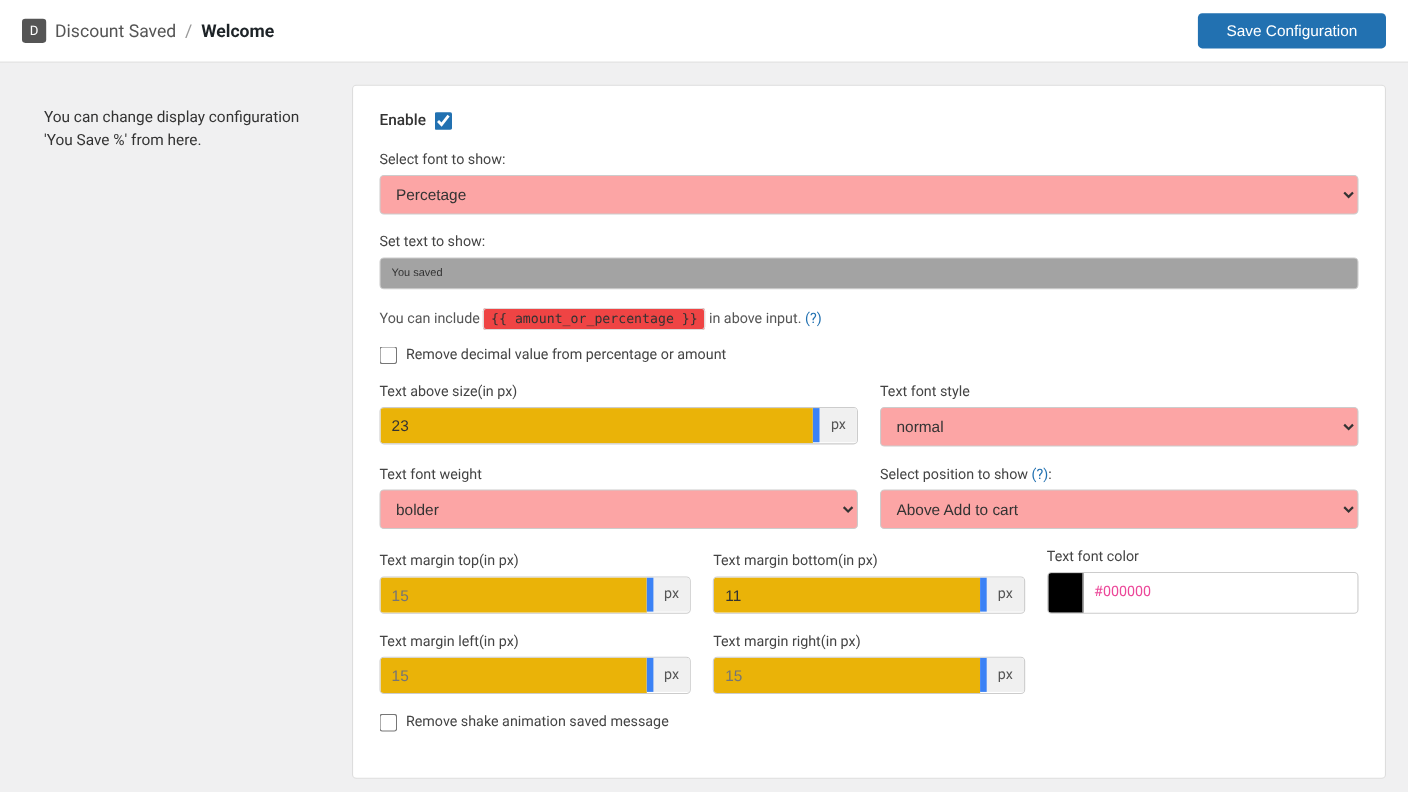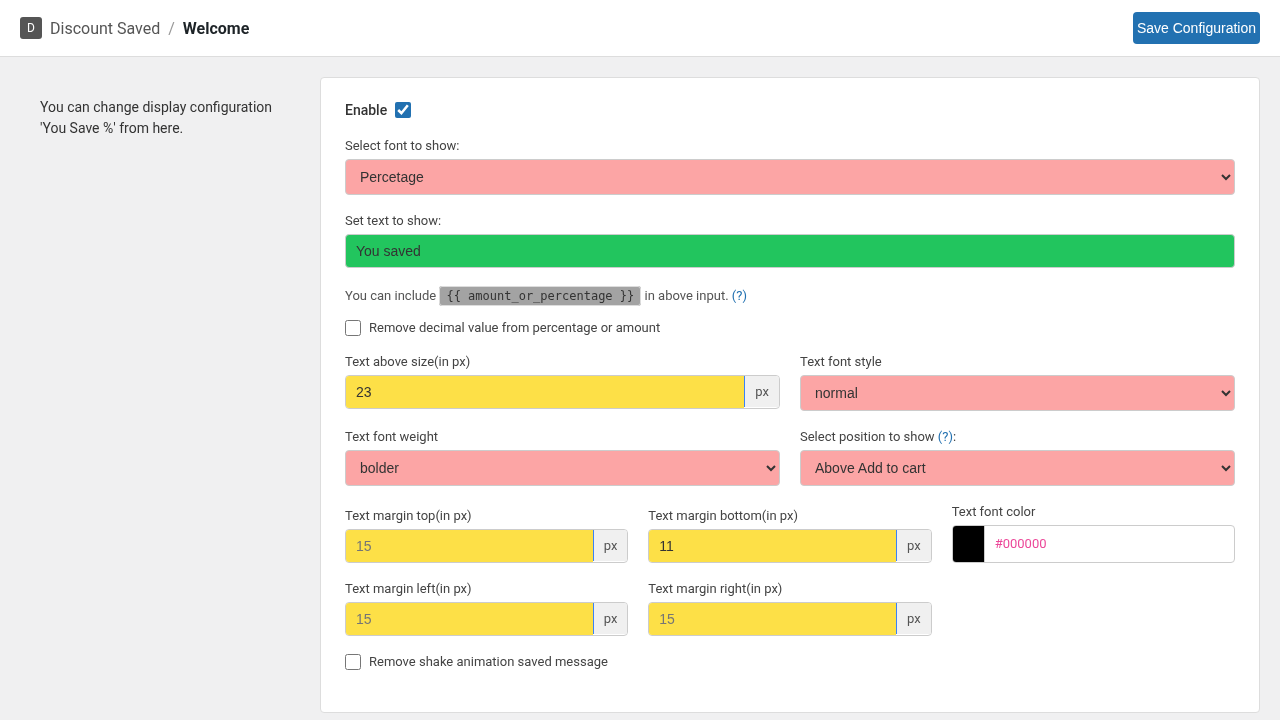--- a/index.html
+++ b/index.html
@@ -45,21 +45,21 @@
 
     .breadcrumb .current-page {
       color: #1d2327;
       font-weight: 700;
     }
 
     .save-btn {
       background: #2271b1;
       color: #fff;
       border: none;
-      padding: 8px 4px;
+      padding: 8px 26px;
       border-radius: 4px;
       font-size: 14px;
       cursor: pointer;
       font-weight: 500;
     }
 
     .page-content {
       display: flex;
       gap: 0;
       padding: 20px;
@@ -115,22 +115,22 @@
       height: 16px;
       accent-color: #2271b1;
       cursor: pointer;
     }
 
     .form-input {
       width: 100%;
       padding: 8px 10px;
       border: 1px solid #ccc;
       border-radius: 4px;
-      font-size: 14px;
-      background: #22c55e;
+      font-size: 10px;
+      background: #a3a3a3;
       color: #333;
     }
 
     .form-select {
       width: 100%;
       padding: 8px 10px;
       border: 1px solid #ccc;
       border-radius: 4px;
       font-size: 14px;
       background: #fca5a5;
@@ -140,21 +140,21 @@
     }
 
     .hint-text {
       font-size: 13px;
       color: #555;
       margin-bottom: 14px;
       line-height: 1.5;
     }
 
     .code-snippet {
-      background: #a3a3a3;
+      background: #ef4444;
       border: 1px solid #ddd;
       border-radius: 3px;
       padding: 2px 6px;
       font-family: monospace;
       font-size: 12px;
       color: #333;
     }
 
     .help-link {
       color: #2271b1;
@@ -191,30 +191,30 @@
       border-radius: 4px;
       overflow: hidden;
     }
 
     .input-with-unit input {
       flex: 1;
       padding: 8px 10px;
       border: none;
       font-size: 14px;
       outline: none;
-      background: #fde047;
+      background: #eab308;
       color: #333;
     }
 
     .input-unit {
       background: #f0f0f0;
       padding: 8px 10px;
       color: #555;
       font-size: 13px;
-      border-left: 1px solid #3b82f6;
+      border-left: 6px solid #3b82f6;
     }
 
     .three-col-row {
       display: flex;
       gap: 20px;
       margin-bottom: 18px;
       align-items: flex-end;
     }
 
     .three-col-row .col {

